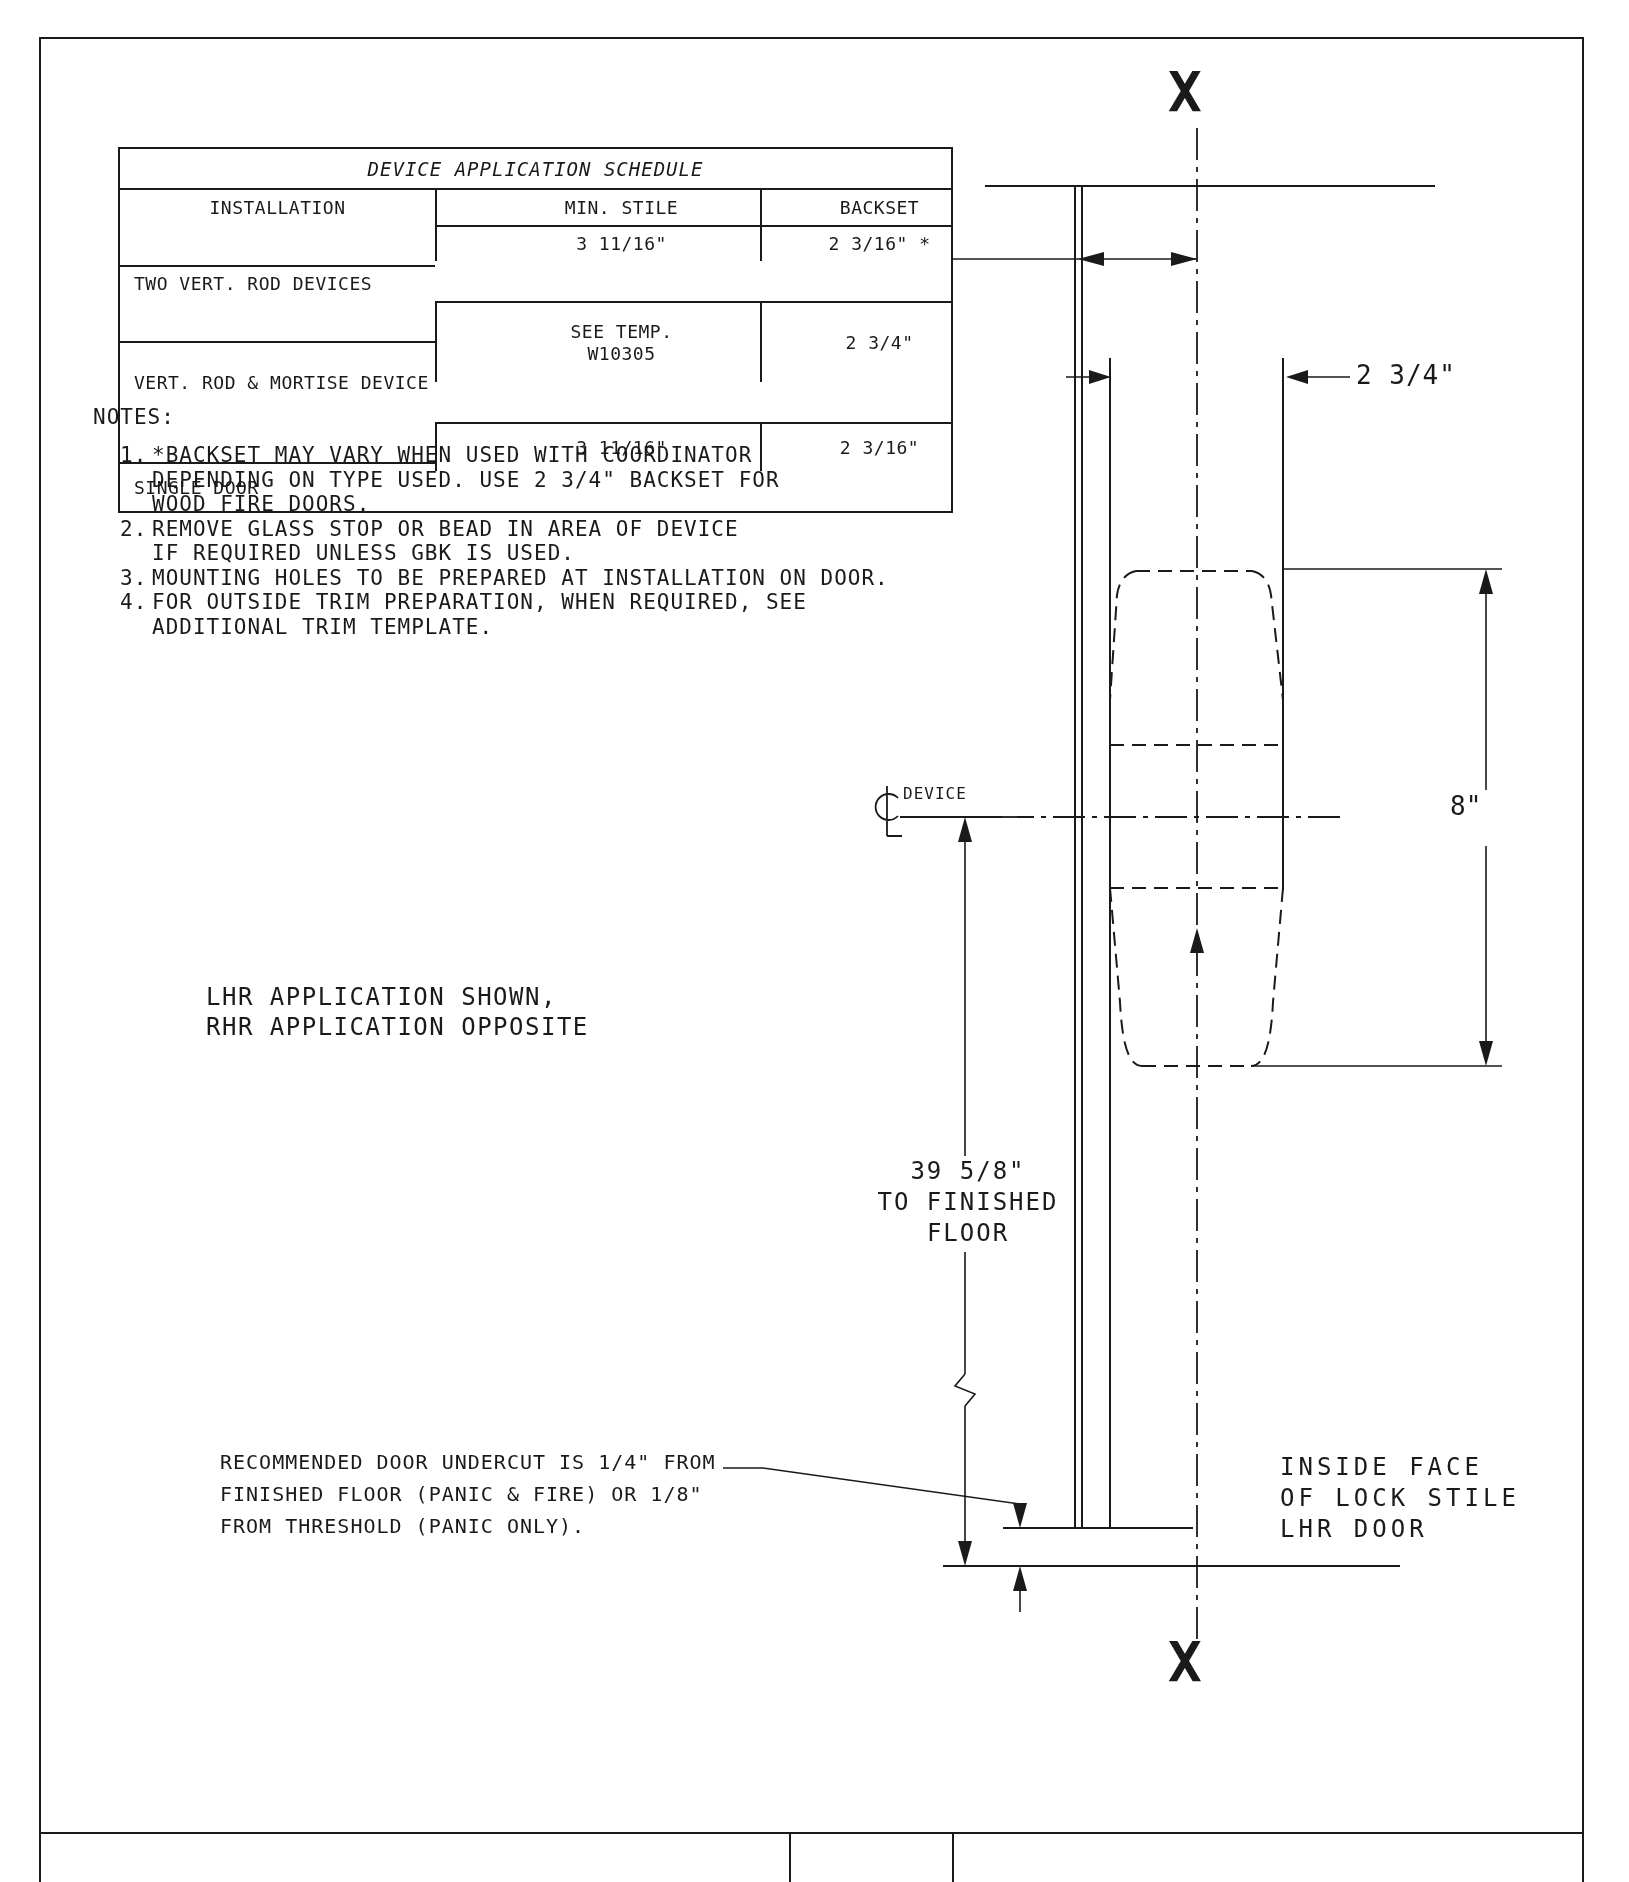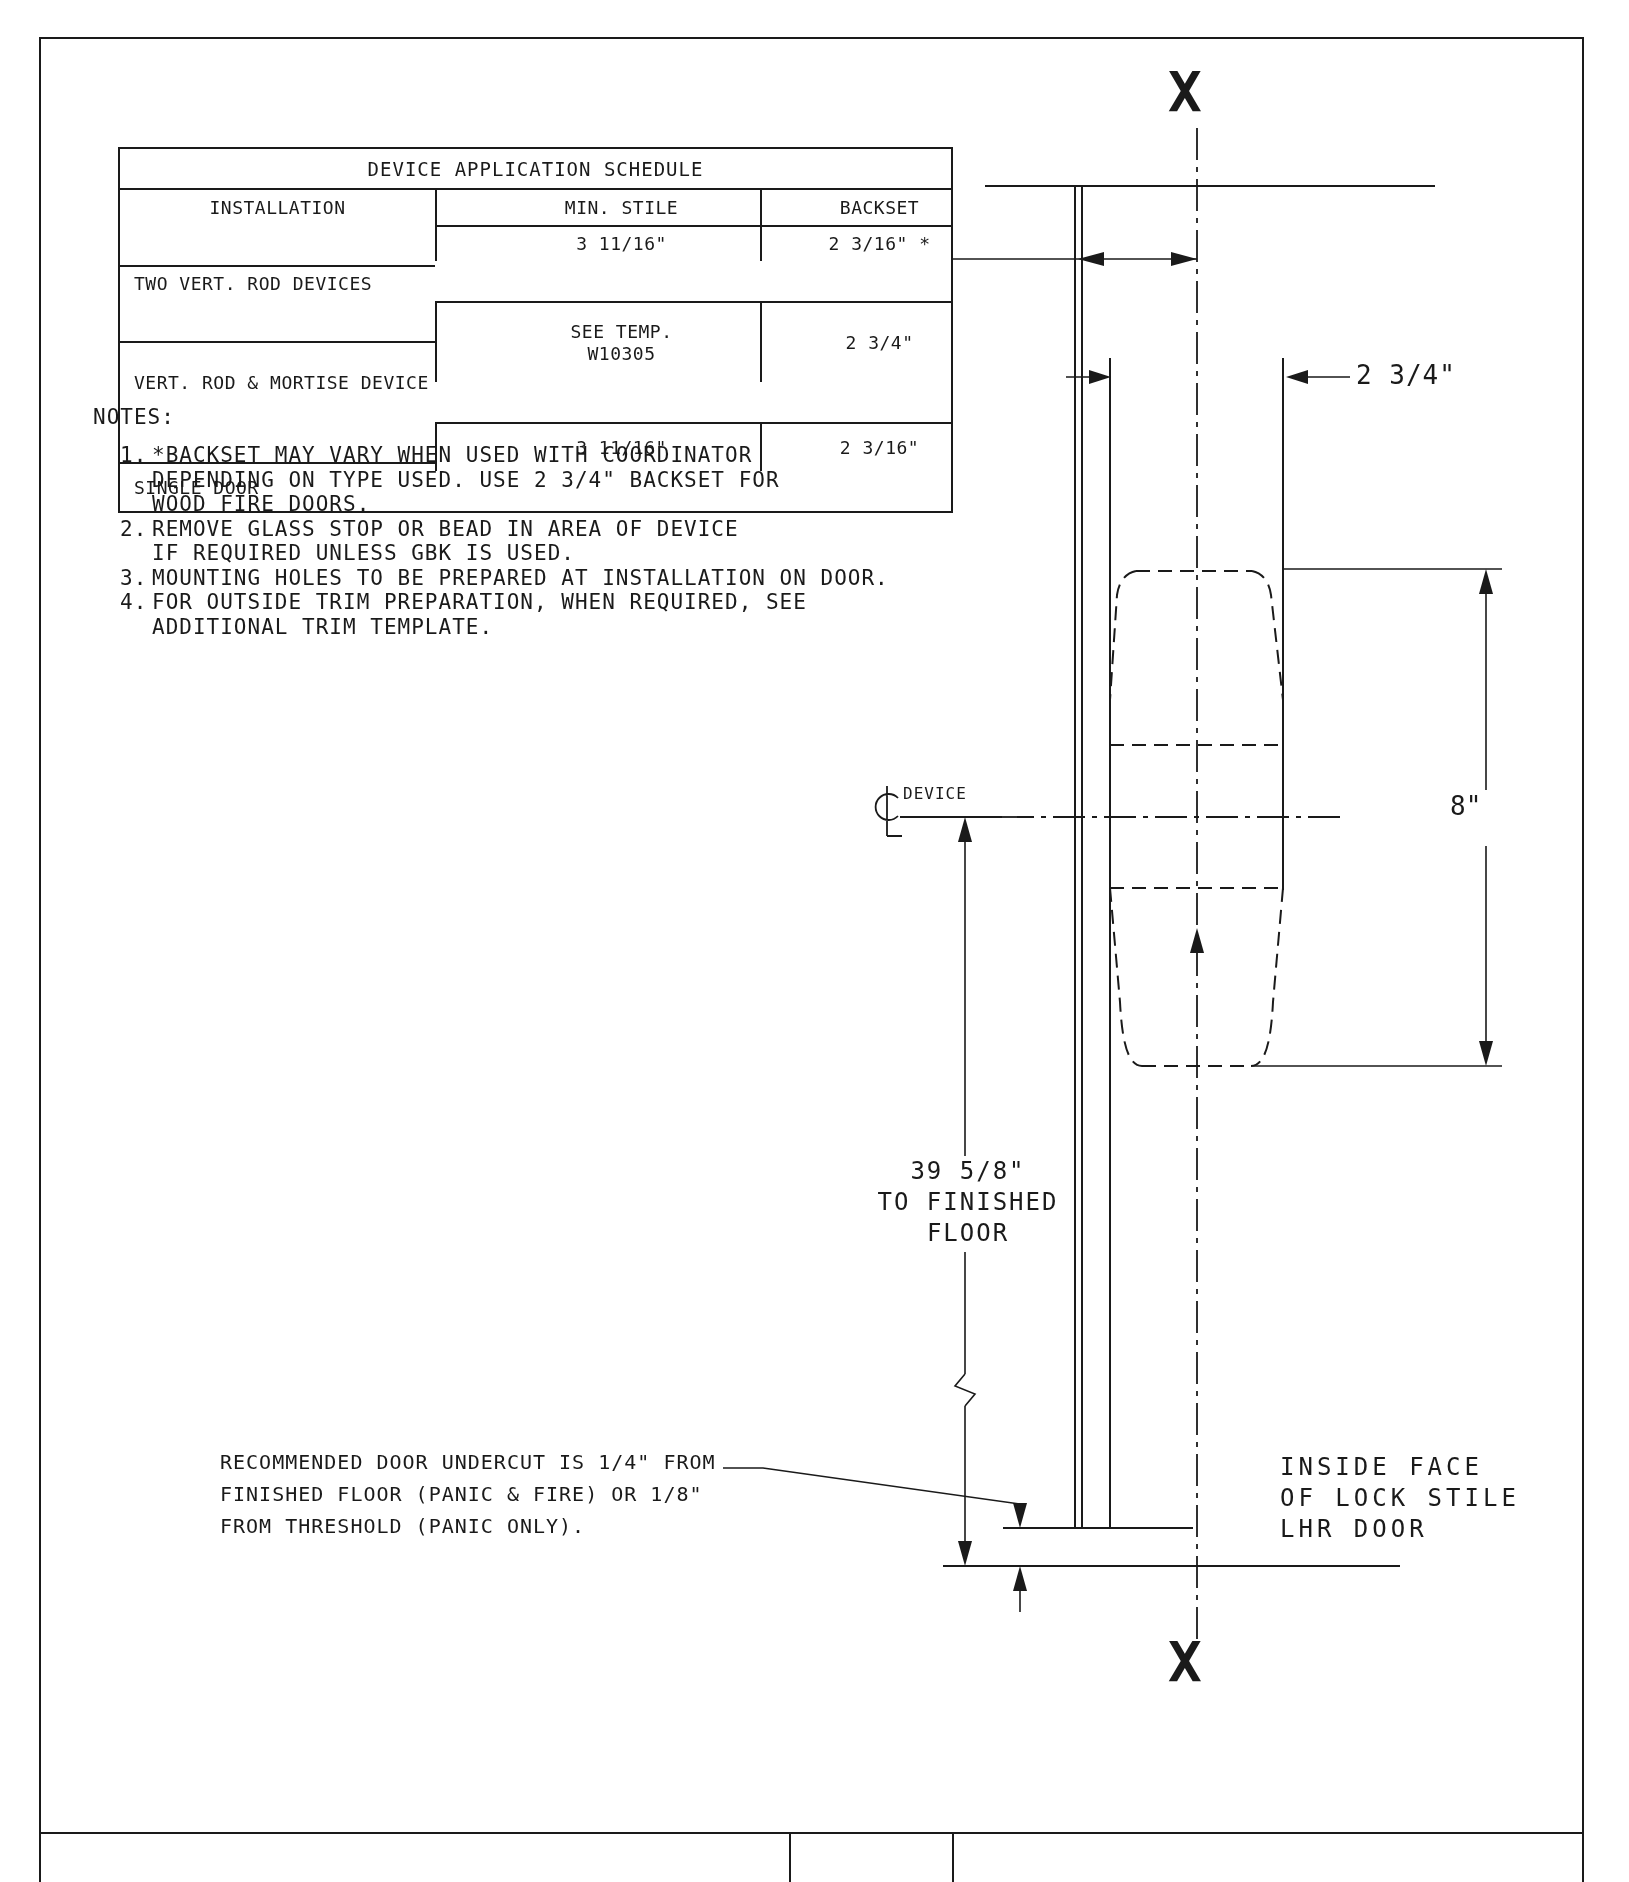--- a/index.html
+++ b/index.html
@@ -10,21 +10,21 @@
 
   
   .tbl{position:absolute;left:118px;top:147px;width:835px;border:2px solid #1a1a1a;
        display:grid;grid-template-columns:315px 325px 191px;box-sizing:border-box;
        font-size:18px;letter-spacing:.5px;}
   .cell{box-sizing:border-box;display:flex;align-items:center;justify-content:center;
         text-align:center;white-space:pre-line;line-height:22px;}
   .cell.bt{border-top:2px solid #1a1a1a;}
   .cell.bl{border-left:2px solid #1a1a1a;padding-left:46px;}
   .cell.left{justify-content:flex-start;padding-left:14px;text-align:left;margin-top:40px;}
-  .title-cell{grid-column:1/4;height:39px;font-size:19px;letter-spacing:1px;}
+  .title-cell{grid-column:1/4;height:39px;font-size:19px;letter-spacing:1px;font-style:italic;}
   .h37{height:37px;} .h36{height:36px;} .h81{height:81px;} .h41{height:49px;}
 
   
   .notes{position:absolute;left:120px;top:443px;font-size:21px;letter-spacing:1px;line-height:24.5px;}
   .note{display:flex;}
   .note .num{width:32px;flex:0 0 32px;}
   .note .body{white-space:pre-line;}
 
   .lbl-lhr{left:206px;top:982px;font-size:24px;letter-spacing:1.5px;line-height:30px;}
   .lbl-device{left:903px;top:784px;font-size:16px;letter-spacing:1px;}
@@ -140,20 +140,22 @@
       <span class="num">3.</span>
       <span class="body">MOUNTING HOLES TO BE PREPARED AT INSTALLATION ON DOOR.</span>
     </div>
     <div class="note">
       <span class="num">4.</span>
       <span class="body">FOR OUTSIDE TRIM PREPARATION, WHEN REQUIRED, SEE
 ADDITIONAL TRIM TEMPLATE.</span>
     </div>
   </div>
 
+  <div class="t lbl-lhr">LHR APPLICATION SHOWN,
+RHR APPLICATION OPPOSITE</div>
 
   <div class="t lbl-device">DEVICE</div>
 
   <div class="t lbl-234">2 3/4"</div>
 
   <div class="t lbl-8">8"</div>
 
   <div class="t lbl-39">39 5/8"
 TO FINISHED
 FLOOR</div>

